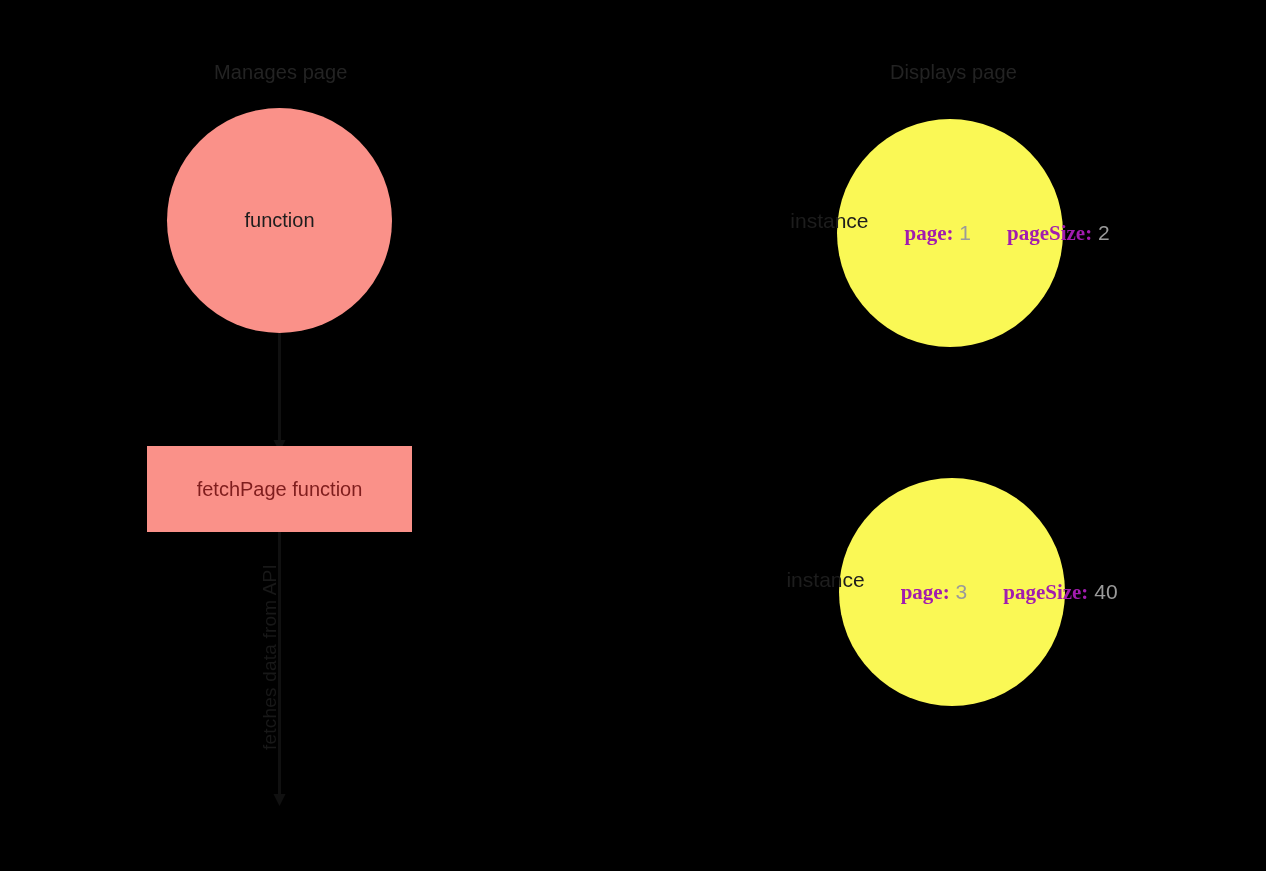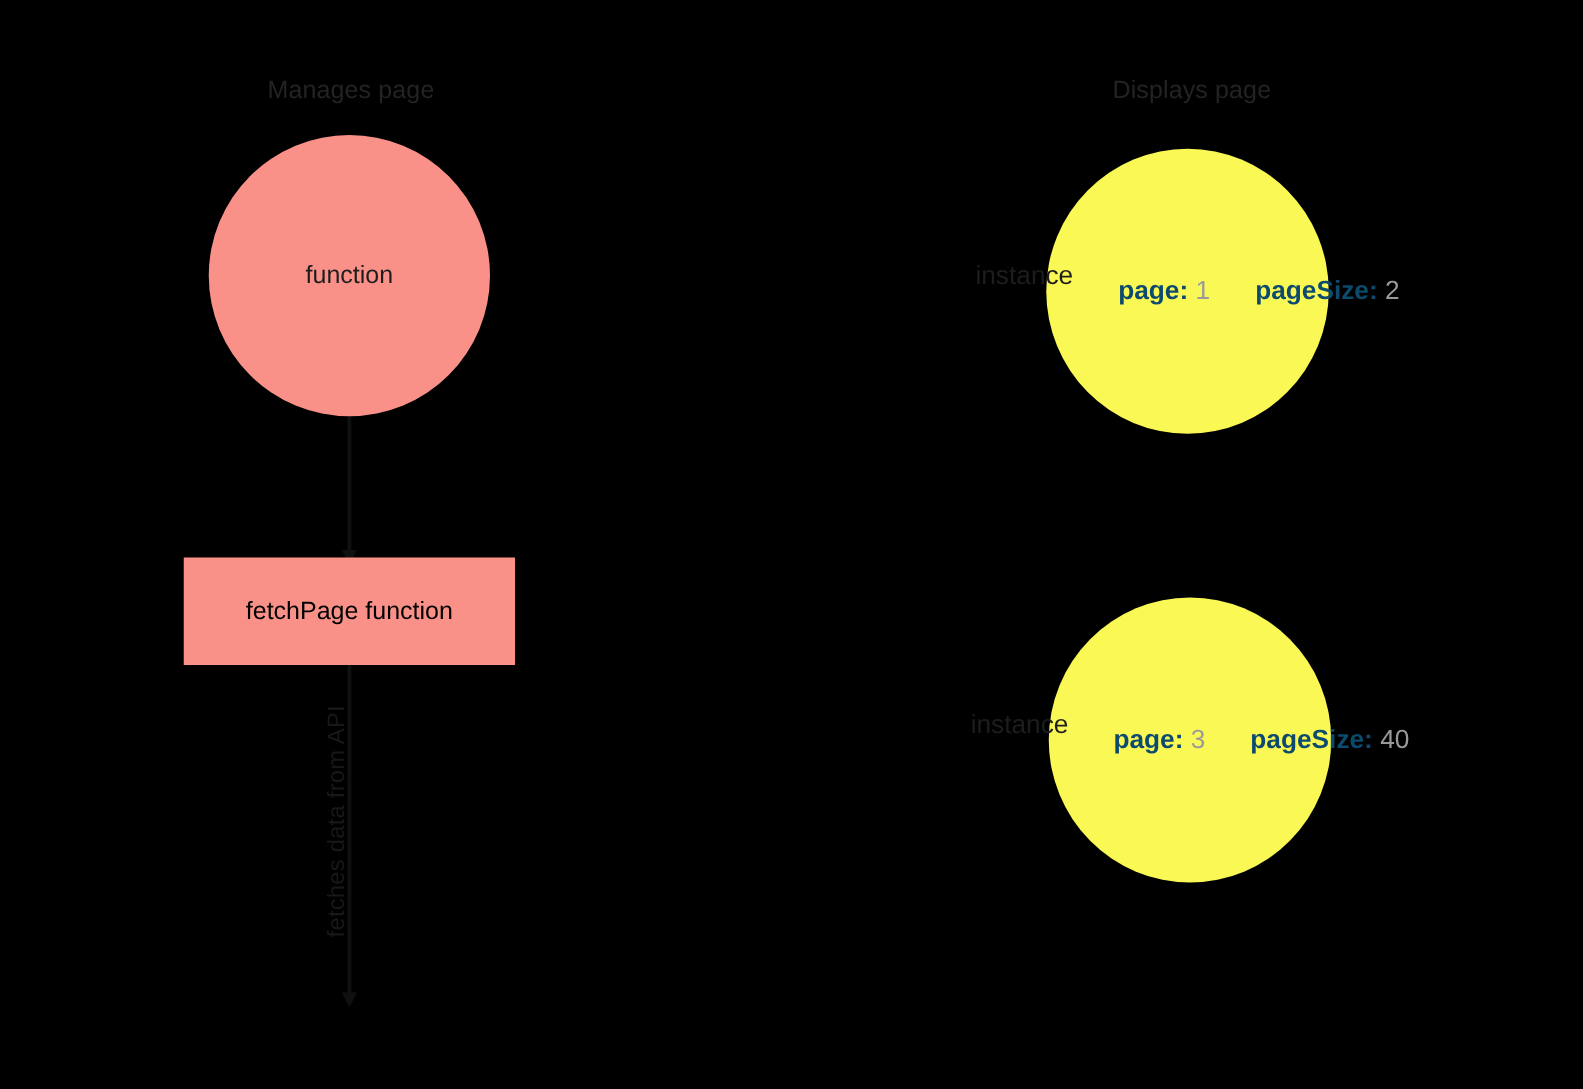--- a/index.html
+++ b/index.html
@@ -59,21 +59,21 @@
     color: #1d1d1d;
   }
 
   .node-fetchpage {
     left: 147px; top: 446px;
     width: 265px; height: 86px;
     background: #FA9189;
   }
   .node-fetchpage .node-label {
     font-size: 20px;
-    color: #000000;
+    color: #7f1d1d;
   }
 
   .node-instance {
     width: 226px; height: 228px;
     background: #FAF855;
   }
   #node-instance-1 { left: 837px; top: 119px; }
   #node-instance-2 { left: 839px; top: 478px; }
 
   .node-instance .node-title {
@@ -83,21 +83,22 @@
     margin-bottom: 26px;
   }
   .node-instance .node-prop {
     font-size: 21px;
     line-height: 1.52;
     color: #8f8f8f;
     white-space: nowrap;
   }
   .node-instance .node-prop .prop-key {
     font-weight: bold;
-    color: #0c4a6e;
+    color: #a21caf;
+    font-family: Liberation Serif, serif;
   }
   .node-instance .node-prop .prop-val {
     color: #9a9a9a;
   }
 
   
   #edge-label-fetches {
     position: absolute;
     left: 170px;
     top: 646px;

